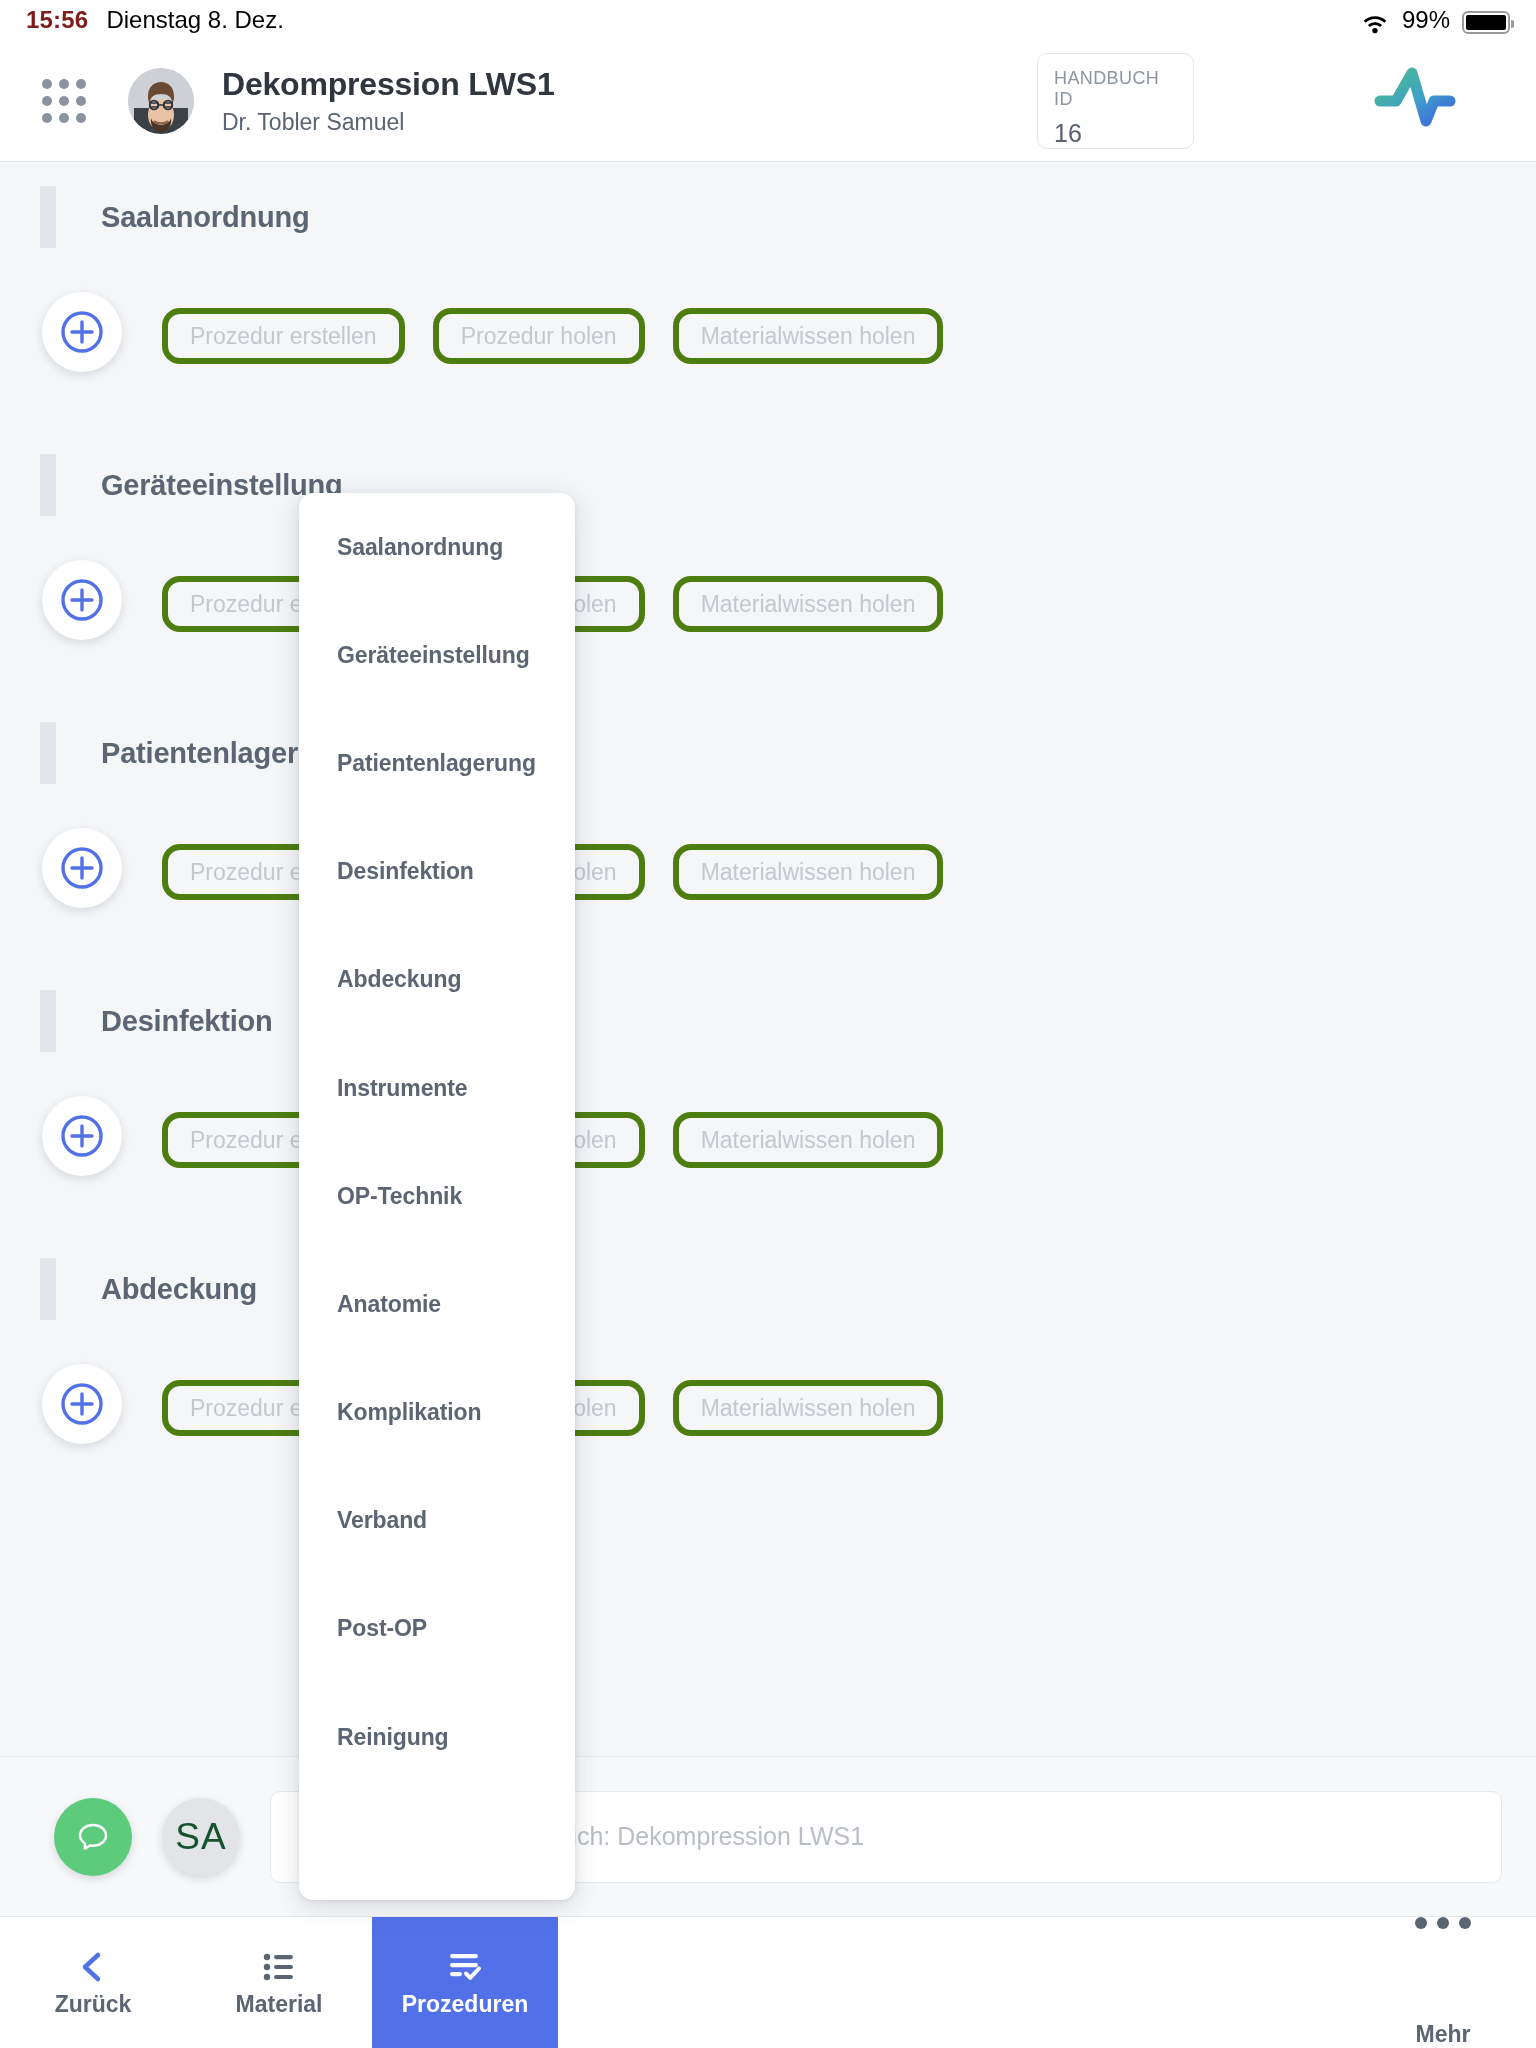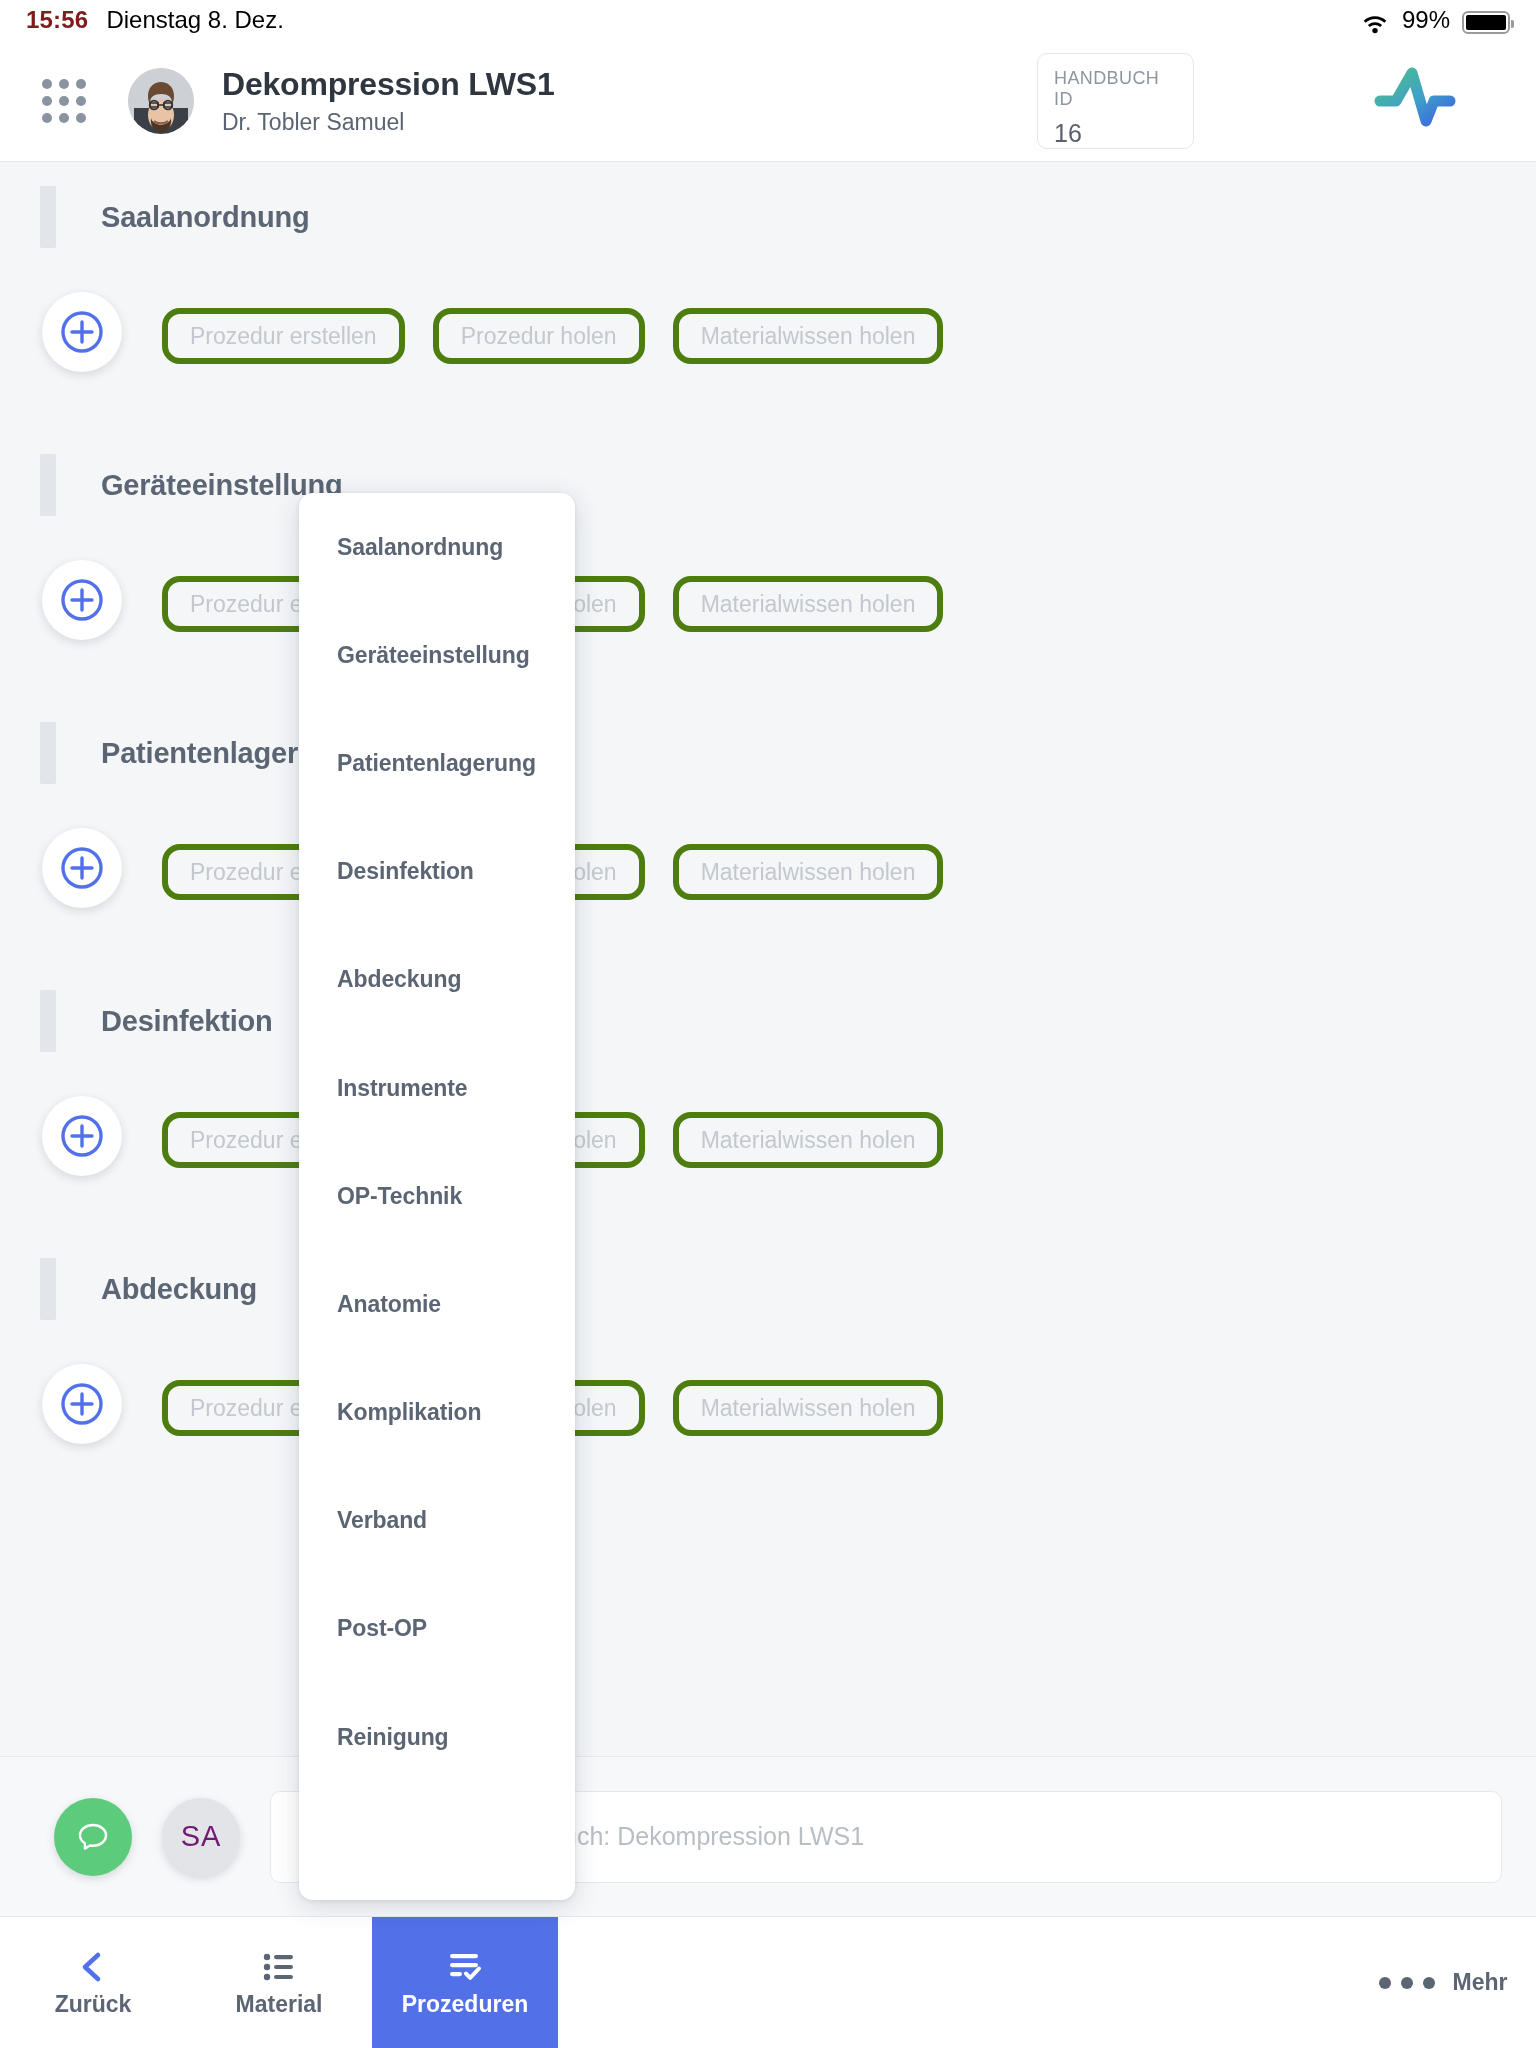--- a/index.html
+++ b/index.html
@@ -87,41 +87,41 @@
     position:absolute; left:0; top:1756px; width:1536px; height:160px;
     background:#f7f8fa; border-top:1px solid #e6e9ec;
     display:flex; align-items:center; padding: 0 34px;
   }
   .cm-avatar {
     width: 78px; height: 78px; border-radius:50%; flex:none;
     display:flex; align-items:center; justify-content:center;
     box-shadow: 0 3px 8px rgba(60,70,90,.18);
   }
   .cm-green { background:#5ccb7c; margin-left: 20px; }
-  .cm-gray  { background:#e2e4e8; margin-left: 30px; color:#701a75; font-size:29px; font-weight:500; letter-spacing:1px;}
+  .cm-gray  { background:#e2e4e8; margin-left: 30px; color:#14532d; font-size:37px; font-weight:500; letter-spacing:1px;}
   .cm-input {
     flex: 1; height: 92px; margin-left: 30px; background:#fff;
     border: 1px solid #e6e9ec; border-radius: 10px;
     display:flex; align-items:center; padding: 0 28px;
   }
   .cm-input span { color:#b9bec5; font-size: 25px; }
 
   
   .tabbar {
     position:absolute; left:0; top:1916px; width:1536px; height:132px;
     background:#fff; border-top:1px solid #e6e9ec; display:flex; align-items:stretch;
   }
   .tab {
     width: 186px; display:flex; flex-direction:column; align-items:center; justify-content:center;
   }
   .tab-label { font-size: 23px; font-weight: 700; color:#5b6573; }
   .tab.active { background:#5271e8; }
   .tab.active .tab-label { color:#fff; }
   .tab-spacer { flex:1; }
-  .tab-more { width: 186px; display:flex; flex-direction:row; align-items:center; justify-content:center; gap:18px; }
+  .tab-more { width: 186px; display:flex; flex-direction:column; align-items:center; justify-content:space-between; gap:18px; }
   .dots3 { display:flex; gap:10px; }
   .dots3 i { width:12px; height:12px; border-radius:50%; background:#5b6573; display:block; }
 
   
   .dropdown {
     position:absolute; left: 299px; top: 493px; width: 276px; height: 1407px;
     background:#fff; border-radius: 14px;
     box-shadow: 0 6px 26px rgba(40,50,70,.16), 0 1px 4px rgba(40,50,70,.10);
     overflow:hidden;
   }

